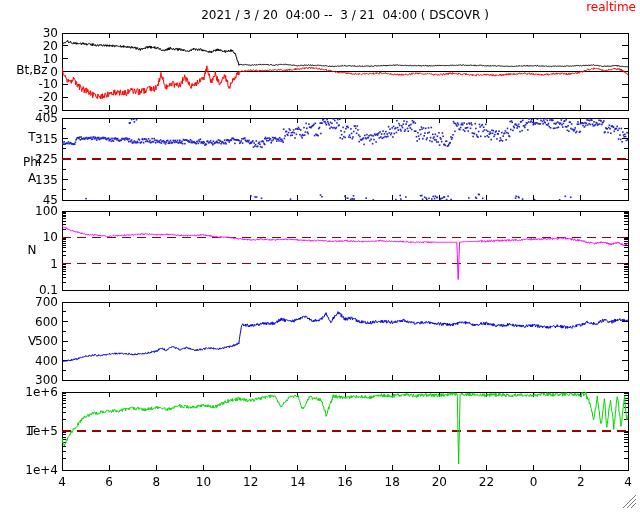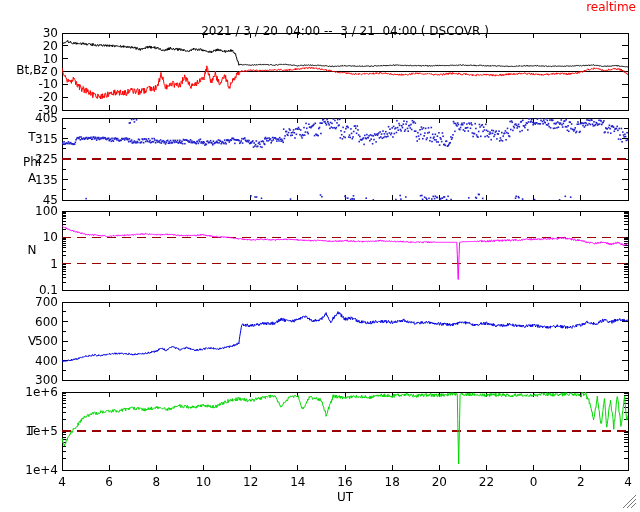--- a/index.html
+++ b/index.html
@@ -1,18 +1,18 @@
 <!DOCTYPE html>
 <html><head>
 <meta charset="utf-8">
 <style>
   html,body{margin:0;padding:0;background:#fff;}
   .screen{position:relative;width:640px;height:512px;background:#ffffff;overflow:hidden;
           font-family:"DejaVu Sans","Liberation Sans",sans-serif;color:#000;}
-  .title{position:absolute;left:62px;top:24px;width:566px;text-align:center;
+  .title{position:absolute;left:62px;top:8px;width:566px;text-align:center;
          font-size:12px;white-space:pre;}
   .realtime{position:absolute;right:4px;top:0;font-size:12px;color:#ff0000;}
   .ylab{position:absolute;left:6px;width:52px;text-align:center;font-size:12px;}
   .xlab{position:absolute;left:62px;top:490px;width:566px;text-align:center;font-size:12px;}
   svg.chart{position:absolute;left:0;top:0;}
   .hatch{position:absolute;left:620px;top:492px;width:17px;height:17px;}
 </style>
 </head>
 <body>
 
@@ -1252,20 +1252,19 @@
       <text x="297.83333333333337" y="486" text-anchor="middle" font-size="12" fill="#000">14</text>
       <text x="345" y="486" text-anchor="middle" font-size="12" fill="#000">16</text>
       <text x="392.1666666666667" y="486" text-anchor="middle" font-size="12" fill="#000">18</text>
       <text x="439.3333333333333" y="486" text-anchor="middle" font-size="12" fill="#000">20</text>
       <text x="486.5" y="486" text-anchor="middle" font-size="12" fill="#000">22</text>
       <text x="533.6666666666667" y="486" text-anchor="middle" font-size="12" fill="#000">0</text>
       <text x="580.8333333333333" y="486" text-anchor="middle" font-size="12" fill="#000">2</text>
       <text x="628" y="486" text-anchor="middle" font-size="12" fill="#000">4</text>
     </svg>
 
-  <div class="xlab">UT</div>
 
   <svg class="hatch" viewBox="0 0 17 17">
     <line x1="3" y1="16" x2="16" y2="3" stroke="#777" stroke-width="1"></line>
     <line x1="7" y1="16" x2="16" y2="7" stroke="#777" stroke-width="1"></line>
     <line x1="11" y1="16" x2="16" y2="11" stroke="#777" stroke-width="1"></line>
   </svg>
 </div>
 
 </body></html>

